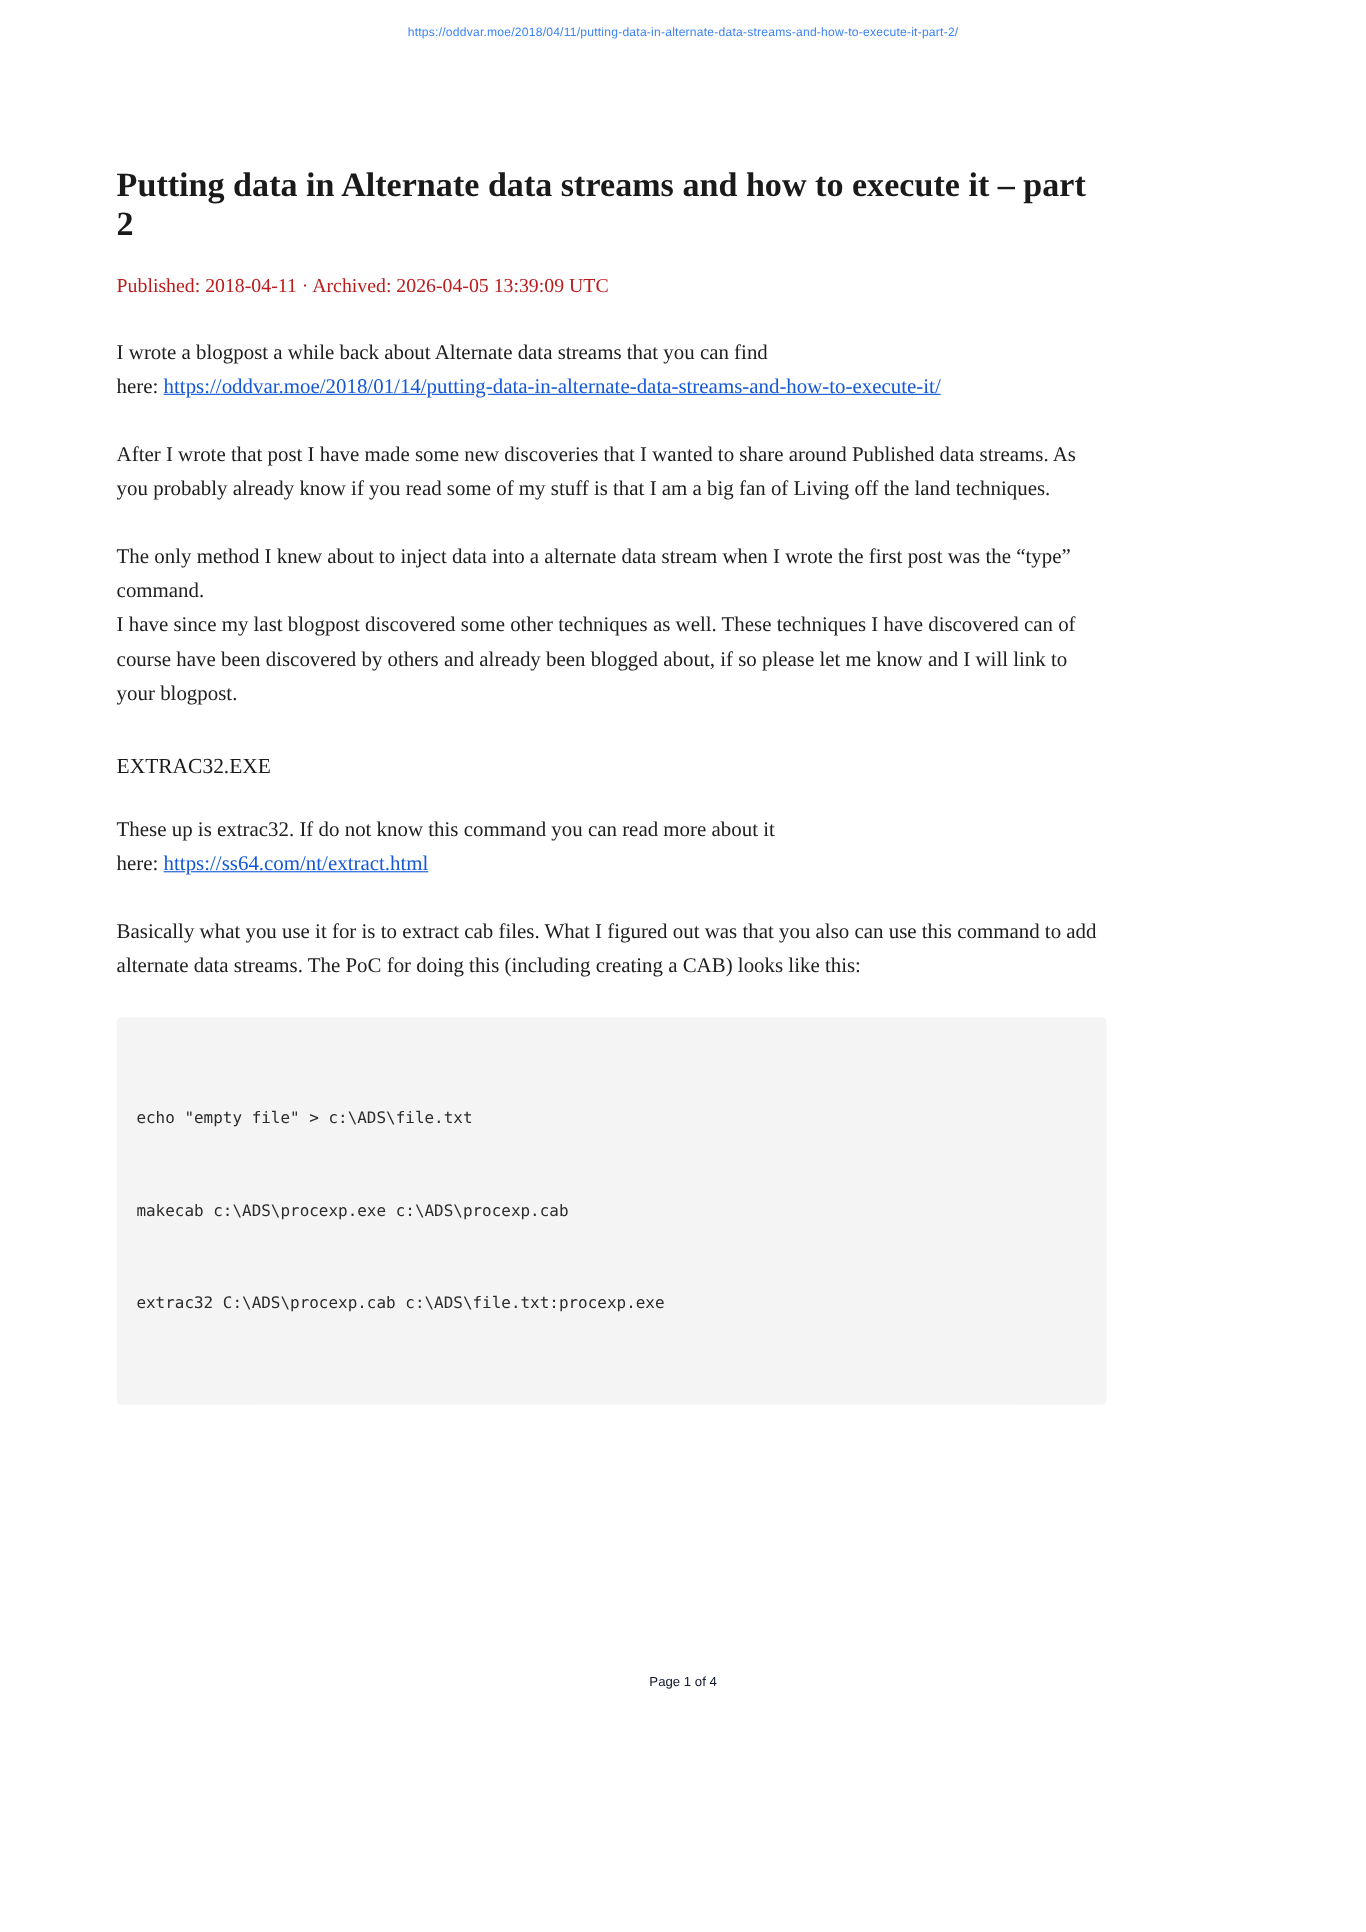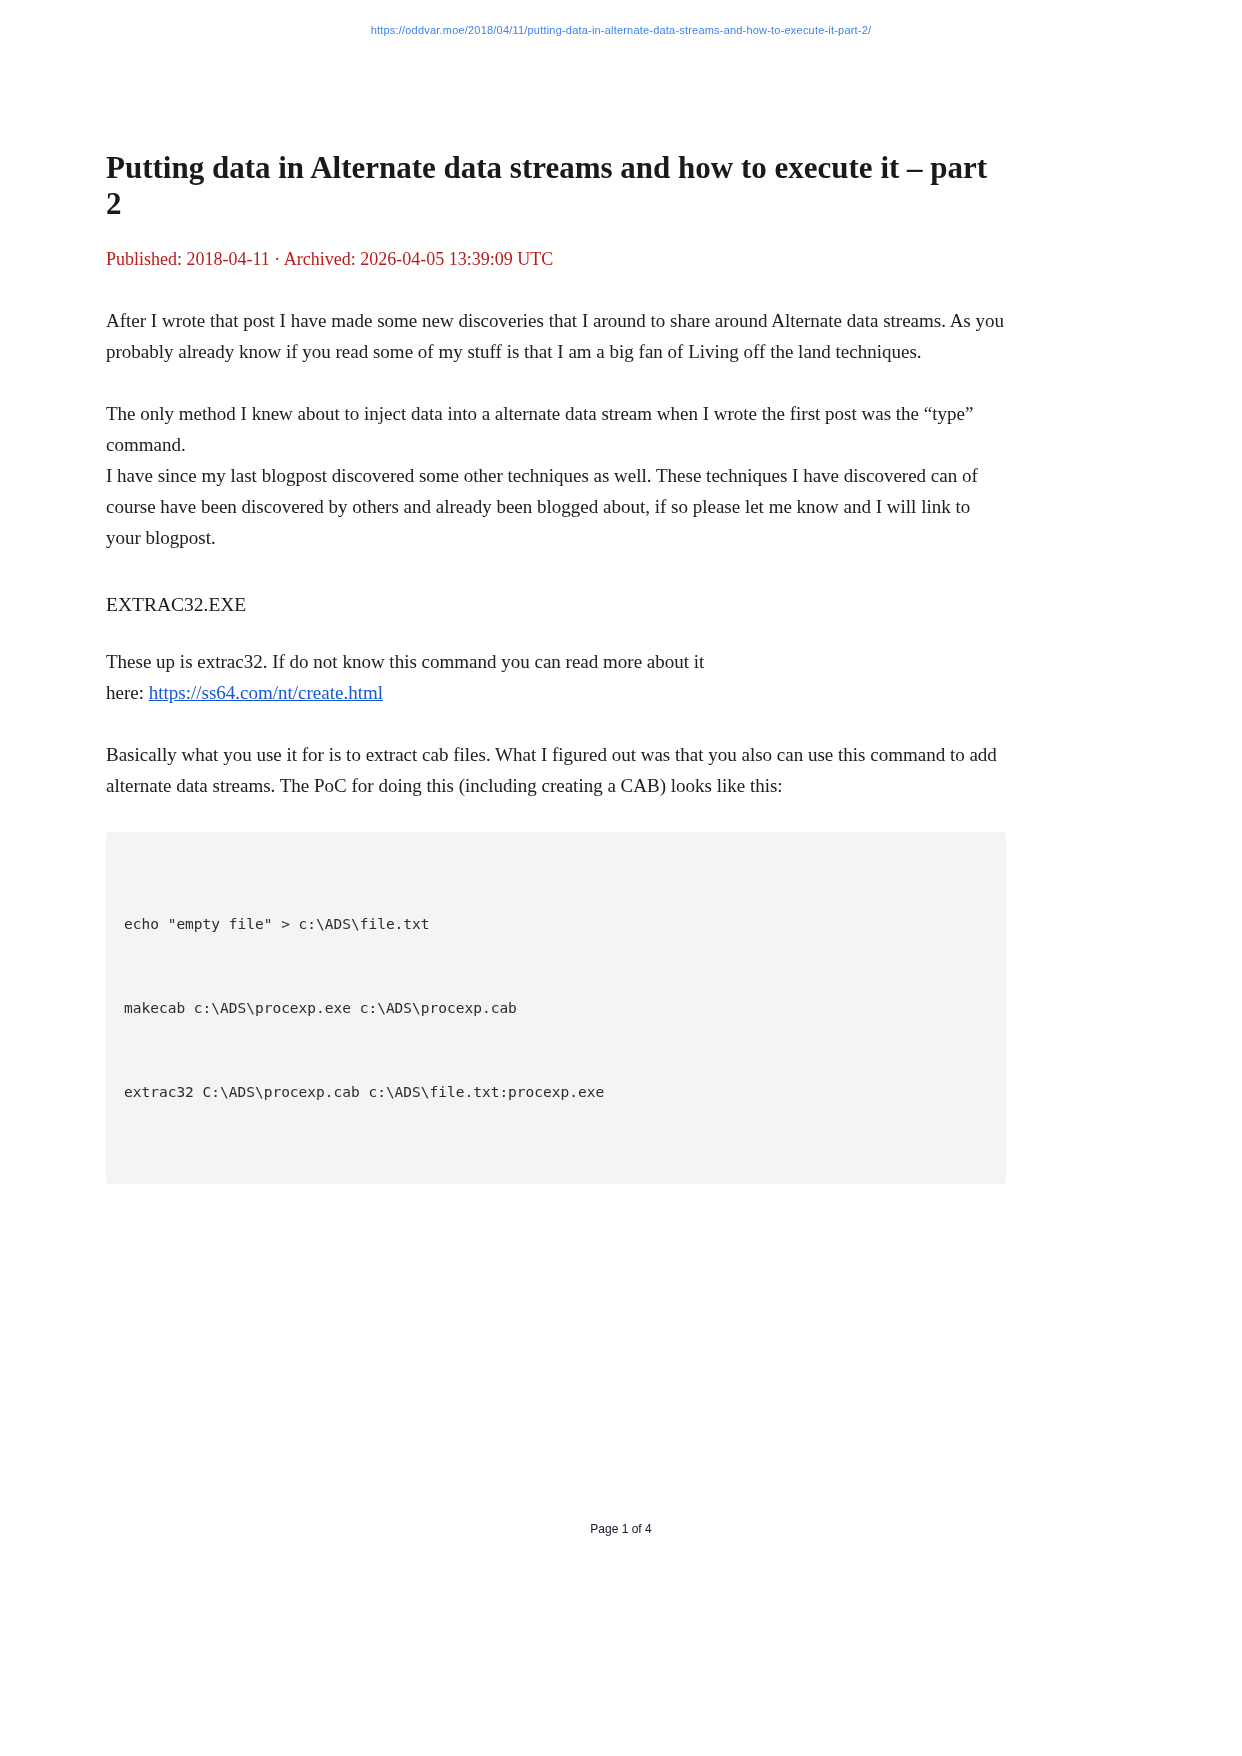--- a/index.html
+++ b/index.html
@@ -84,28 +84,29 @@
 <body>
 
 <div class="page-url">https://oddvar.moe/2018/04/11/putting-data-in-alternate-data-streams-and-how-to-execute-it-part-2/</div>
 
 <div class="content">
 
   <h1 class="title">Putting data in Alternate data streams and how to execute it – part 2</h1>
 
   <p class="meta">Published: 2018-04-11 · Archived: 2026-04-05 13:39:09 UTC</p>
 
+  <p class="body-para"><span>I wrote a blogpost a while back about Alternate data streams that you can find</span><br><span>here: </span><a class="link" href="#">https://oddvar.moe/2018/01/14/putting-data-in-alternate-data-streams-and-how-to-execute-it/</a></p>
 
-  <p class="body-para">After I wrote that post I have made some new discoveries that I around to share around Alternate data streams. As you probably already know if you read some of my stuff is that I am a big fan of Living off the land techniques.</p>
+  <p class="body-para">After I wrote that post I have made some new discoveries that I wanted to share around Published data streams. As you probably already know if you read some of my stuff is that I am a big fan of Living off the land techniques.</p>
 
   <p class="body-para"><span>The only method I knew about to inject data into a alternate data stream when I wrote the first post was the “type” command.</span><br><span>I have since my last blogpost discovered some other techniques as well. These techniques I have discovered can of course have been discovered by others and already been blogged about, if so please let me know and I will link to your blogpost.</span></p>
 
   <h2 class="sub-heading">EXTRAC32.EXE</h2>
 
-  <p class="body-para"><span>These up is extrac32. If do not know this command you can read more about it</span><br><span>here: </span><a class="link" href="#">https://ss64.com/nt/create.html</a></p>
+  <p class="body-para"><span>These up is extrac32. If do not know this command you can read more about it</span><br><span>here: </span><a class="link" href="#">https://ss64.com/nt/extract.html</a></p>
 
   <p class="body-para">Basically what you use it for is to extract cab files. What I figured out was that you also can use this command to add alternate data streams. The PoC for doing this (including creating a CAB) looks like this:</p>
 
   <div class="code-block">
     <div class="code-line">echo "empty file" &gt; c:\ADS\file.txt</div>
     <div class="code-line">makecab c:\ADS\procexp.exe c:\ADS\procexp.cab</div>
     <div class="code-line">extrac32 C:\ADS\procexp.cab c:\ADS\file.txt:procexp.exe</div>
   </div>
 
 </div>

